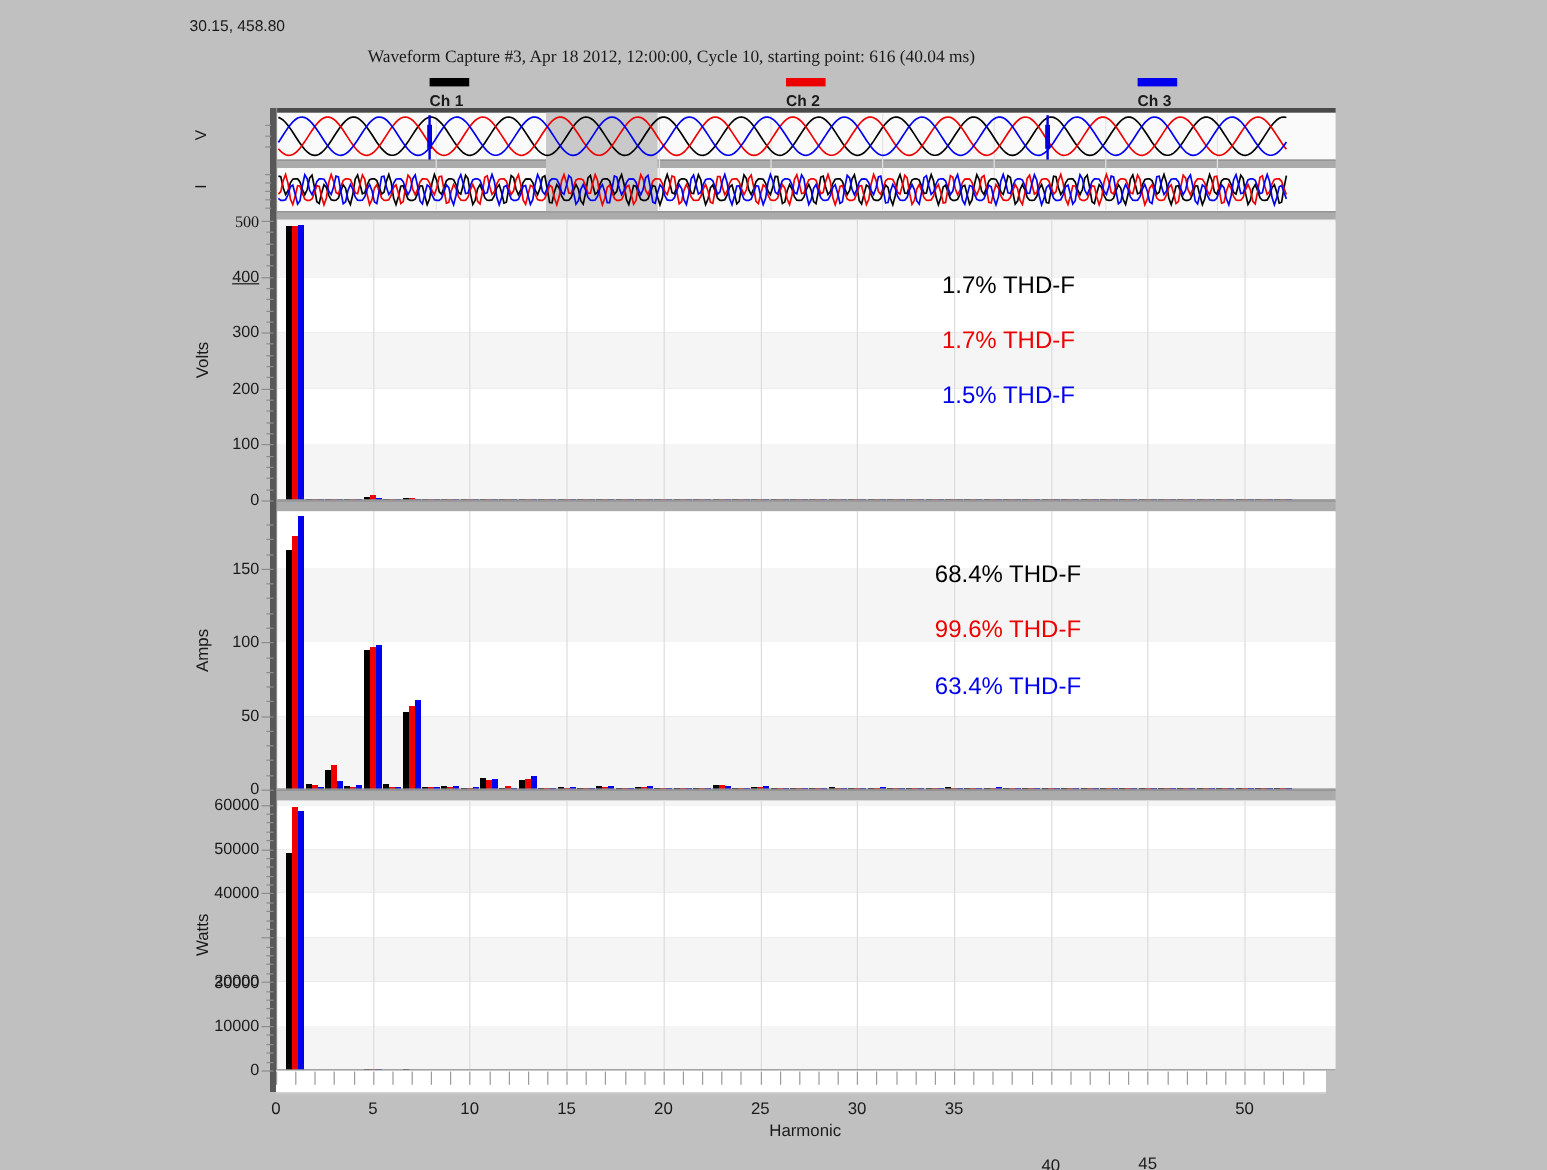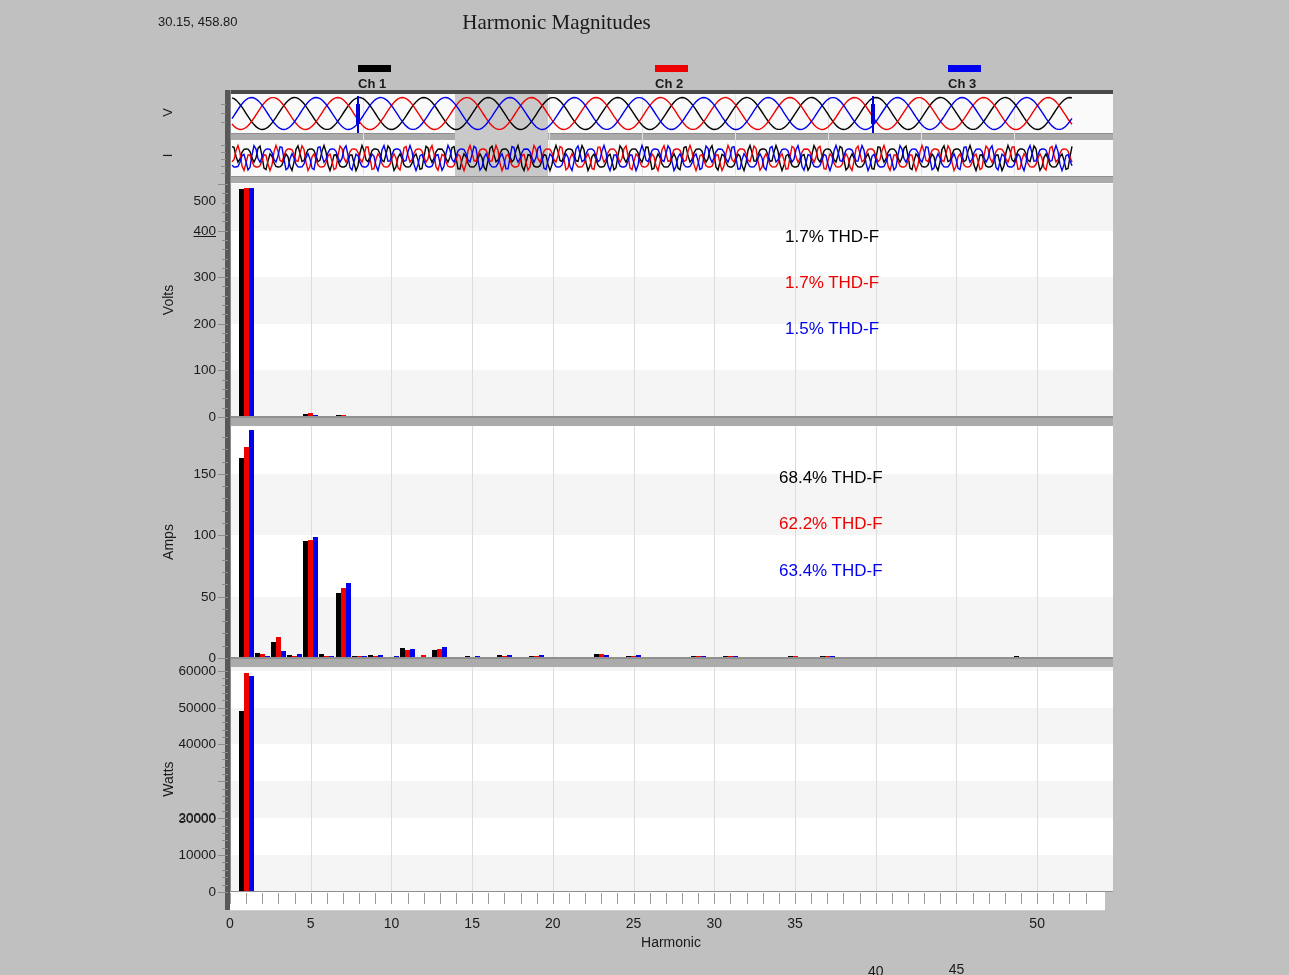--- a/index.html
+++ b/index.html
@@ -23,33 +23,33 @@
   .ylab { position:absolute; width:60px; text-align:center; font-size:14px;
           transform:rotate(-90deg); }
   .striplab { position:absolute; width:30px; text-align:center; font-size:13px;
               transform:rotate(-90deg); }
   .yticklabel { position:absolute; width:60px; text-align:right; font-size:13.5px; }
   .xtick { position:absolute; width:1px; background:#9a9a9a; }
   .xticklabel { position:absolute; width:40px; text-align:center; font-size:14px; }
   .xaxis-title { position:absolute; left:611px; top:934px; width:120px; text-align:center; font-size:14px; }
   .tickstrip { position:absolute; left:230px; top:892px; width:875px; height:18px;
                background:#ffffff; border-bottom:1px solid #cfcfcf; }
-  .thd { position:absolute; font-size:17px; white-space:nowrap; }
+  .thd { position:absolute; font-size:20px; white-space:nowrap; }
   .cursor-line { position:absolute; width:2px; background:#0000dd; }
   .cursor-blob { position:absolute; width:4px; background:#0000dd; }
   .selection { position:absolute; background:#c9c9c9; }
   svg { position:absolute; }
 </style>
 </head>
 <body>
 
 <div class="app">
 
   <div class="readout">30.15, 458.80</div>
-  <div class="title">Harmonic Magnitudes</div>
+  <div class="subtitle">Waveform Capture #3, Apr 18 2012, 12:00:00, Cycle 10,  starting point: 616  (40.04 ms)</div>
 
   <div class="legend-item" style="left:358px; top:65px;">
     <span class="legend-swatch" style="background: rgb(0, 0, 0);"></span>
     <span class="legend-label">Ch 1</span>
   </div>
   <div class="legend-item" style="left:655px; top:65px;">
     <span class="legend-swatch" style="background: rgb(238, 0, 0);"></span>
     <span class="legend-label">Ch 2</span>
   </div>
   <div class="legend-item" style="left:948px; top:65px;">
@@ -511,21 +511,21 @@
     <div style="left: 222px; top: 221px; width: 6px; height: 1px; background: rgb(140, 140, 140); position: absolute;"></div>
     <div style="left: 222px; top: 212px; width: 6px; height: 1px; background: rgb(140, 140, 140); position: absolute;"></div>
     <div style="left: 222px; top: 203px; width: 6px; height: 1px; background: rgb(140, 140, 140); position: absolute;"></div>
     <div style="left: 222px; top: 193px; width: 6px; height: 1px; background: rgb(140, 140, 140); position: absolute;"></div>
     <div style="left: 218px; top: 184px; width: 10px; height: 1px; background: rgb(140, 140, 140); position: absolute;"></div>
     <div class="yticklabel" style="left: 156px; top: 409px; position: absolute;">0</div>
     <div class="yticklabel" style="left: 156px; top: 362.386px; position: absolute;">100</div>
     <div class="yticklabel" style="left: 156px; top: 315.773px; position: absolute;">200</div>
     <div class="yticklabel" style="left: 156px; top: 269.159px; position: absolute;">300</div>
     <div class="yticklabel" style="left: 156px; top: 222.546px; position: absolute; text-decoration: underline;">400</div>
-    <div class="yticklabel" style="left: 156px; top: 193px; position: absolute;">500</div>
+    <div class="yticklabel" style="left: 156px; top: 177px; position: absolute; font-family: Liberation Serif, serif;">500</div>
     <div class="thd" style="left: 785px; top: 227px; color: rgb(0, 0, 0); position: absolute;">1.7% THD-F</div>
     <div class="thd" style="left: 785px; top: 273px; color: rgb(238, 0, 0); position: absolute;">1.7% THD-F</div>
     <div class="thd" style="left: 785px; top: 319px; color: rgb(0, 0, 238); position: absolute;">1.5% THD-F</div>
     <div style="left: 231px; top: 416px; width: 882px; height: 1px; background: rgb(144, 144, 144); position: absolute;"></div>
     <div style="left: 218px; top: 658px; width: 10px; height: 1px; background: rgb(140, 140, 140); position: absolute;"></div>
     <div style="left: 222px; top: 646px; width: 6px; height: 1px; background: rgb(140, 140, 140); position: absolute;"></div>
     <div style="left: 222px; top: 633px; width: 6px; height: 1px; background: rgb(140, 140, 140); position: absolute;"></div>
     <div style="left: 222px; top: 621px; width: 6px; height: 1px; background: rgb(140, 140, 140); position: absolute;"></div>
     <div style="left: 222px; top: 609px; width: 6px; height: 1px; background: rgb(140, 140, 140); position: absolute;"></div>
     <div style="left: 218px; top: 597px; width: 10px; height: 1px; background: rgb(140, 140, 140); position: absolute;"></div>
@@ -540,21 +540,21 @@
     <div style="left: 222px; top: 486px; width: 6px; height: 1px; background: rgb(140, 140, 140); position: absolute;"></div>
     <div style="left: 218px; top: 474px; width: 10px; height: 1px; background: rgb(140, 140, 140); position: absolute;"></div>
     <div style="left: 222px; top: 462px; width: 6px; height: 1px; background: rgb(140, 140, 140); position: absolute;"></div>
     <div style="left: 222px; top: 449px; width: 6px; height: 1px; background: rgb(140, 140, 140); position: absolute;"></div>
     <div style="left: 222px; top: 437px; width: 6px; height: 1px; background: rgb(140, 140, 140); position: absolute;"></div>
     <div class="yticklabel" style="left: 156px; top: 650px; position: absolute;">0</div>
     <div class="yticklabel" style="left: 156px; top: 588.624px; position: absolute;">50</div>
     <div class="yticklabel" style="left: 156px; top: 527.249px; position: absolute;">100</div>
     <div class="yticklabel" style="left: 156px; top: 465.873px; position: absolute;">150</div>
     <div class="thd" style="left: 779px; top: 468px; color: rgb(0, 0, 0); position: absolute;">68.4% THD-F</div>
-    <div class="thd" style="left: 779px; top: 514px; color: rgb(238, 0, 0); position: absolute;">62.2% THD-F</div>
+    <div class="thd" style="left: 779px; top: 514px; color: rgb(238, 0, 0); position: absolute;">99.6% THD-F</div>
     <div class="thd" style="left: 779px; top: 561px; color: rgb(0, 0, 238); position: absolute;">63.4% THD-F</div>
     <div style="left: 231px; top: 657px; width: 882px; height: 1px; background: rgb(144, 144, 144); position: absolute;"></div>
     <div style="left: 218px; top: 892px; width: 10px; height: 1px; background: rgb(140, 140, 140); position: absolute;"></div>
     <div style="left: 222px; top: 885px; width: 6px; height: 1px; background: rgb(140, 140, 140); position: absolute;"></div>
     <div style="left: 222px; top: 877px; width: 6px; height: 1px; background: rgb(140, 140, 140); position: absolute;"></div>
     <div style="left: 222px; top: 870px; width: 6px; height: 1px; background: rgb(140, 140, 140); position: absolute;"></div>
     <div style="left: 222px; top: 862px; width: 6px; height: 1px; background: rgb(140, 140, 140); position: absolute;"></div>
     <div style="left: 218px; top: 855px; width: 10px; height: 1px; background: rgb(140, 140, 140); position: absolute;"></div>
     <div style="left: 222px; top: 848px; width: 6px; height: 1px; background: rgb(140, 140, 140); position: absolute;"></div>
     <div style="left: 222px; top: 840px; width: 6px; height: 1px; background: rgb(140, 140, 140); position: absolute;"></div>

